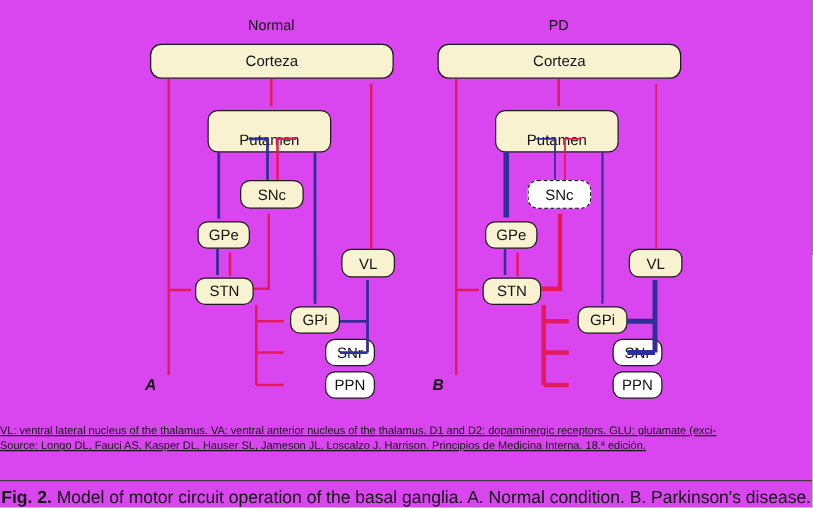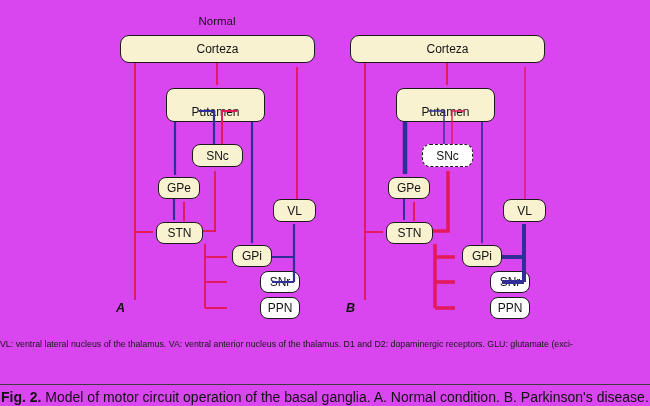--- a/index.html
+++ b/index.html
@@ -22,21 +22,21 @@
   .mkex{fill:var(--ex);}
   .mkin{fill:var(--in);}
   .w2{stroke-width:2px;}
   .w22{stroke-width:2.2px;}
   .w14{stroke-width:1.4px;}
   .w17{stroke-width:1.7px;}
   .w35{stroke-width:3.6px;}
   .w4{stroke-width:4px;}
   .w45{stroke-width:4.5px;}
   #legend{position:absolute;left:0;top:338px;width:650px;font-size:8.8px;
-          line-height:12.3px;color:#161616;letter-spacing:0px;}
+          line-height:12.3px;color:#161616;letter-spacing:0px;text-decoration:underline;}
   #legend .lg-line{white-space:nowrap;}
   .it{font-style:italic;}
   #rule{position:absolute;left:0;top:384px;width:650px;border-top:1.6px solid #3d3d3d;}
   #caption{position:absolute;left:1px;top:389px;width:646px;font-size:14px;color:#111;
            white-space:nowrap;}
   #caption .figlab{font-weight:bold;}
 </style>
 </head>
 <body>
 
@@ -102,33 +102,35 @@
   <div class="node putamen" style="left:166px;top:88px;width:99px;height:34px;">Putamen</div>
   <div class="node" style="left:192px;top:144px;width:51px;height:23px;">SNc</div>
   <div class="node" style="left:158px;top:177px;width:42px;height:22px;">GPe</div>
   <div class="node" style="left:156px;top:222px;width:47px;height:22px;">STN</div>
   <div class="node" style="left:273px;top:199px;width:43px;height:23px;">VL</div>
   <div class="node" style="left:232px;top:245px;width:40px;height:22px;">GPi</div>
   <div class="node white" style="left:232px;top:271px;width:40px;height:22px;">SNr</div>
   <div class="node white" style="left:232px;top:297px;width:40px;height:22px;">PPN</div>
   <div class="ab-label" style="left:116px;top:301px;">A</div>
 
+  <div class="panel-title" style="left:397px;top:15px;">PD</div>
   <div class="node big" style="left:350px;top:35px;width:195px;height:28px;">Corteza</div>
   <div class="node putamen" style="left:396px;top:88px;width:99px;height:34px;">Putamen</div>
   <div class="node degenerated" style="left:422px;top:144px;width:51px;height:23px;">SNc</div>
   <div class="node" style="left:388px;top:177px;width:42px;height:22px;">GPe</div>
   <div class="node" style="left:386px;top:222px;width:47px;height:22px;">STN</div>
   <div class="node" style="left:503px;top:199px;width:43px;height:23px;">VL</div>
   <div class="node" style="left:462px;top:245px;width:40px;height:22px;">GPi</div>
   <div class="node white" style="left:462px;top:271px;width:40px;height:22px;">SNr</div>
   <div class="node white" style="left:462px;top:297px;width:40px;height:22px;">PPN</div>
   <div class="ab-label" style="left:346px;top:301px;">B</div>
 
   <div id="legend">
     <div class="lg-line"><span>VL: ventral lateral nucleus of the thalamus. VA: ventral anterior nucleus of the thalamus. D1 and D2: dopaminergic receptors. GLU: glutamate (exci-</span></div>
+    <div class="lg-line"><span>Source: Longo DL, Fauci AS, Kasper DL, Hauser SL, Jameson JL, Loscalzo J. Harrison. Principios de Medicina Interna. 18.ª edición.</span></div>
   </div>
 
   <div id="rule"></div>
 
   <div id="caption">
     <span class="figlab">Fig. 2.</span>
     <span>Model of motor circuit operation of the basal ganglia. A. Normal condition. B. Parkinson's disease.</span>
   </div>
 
 </div>

